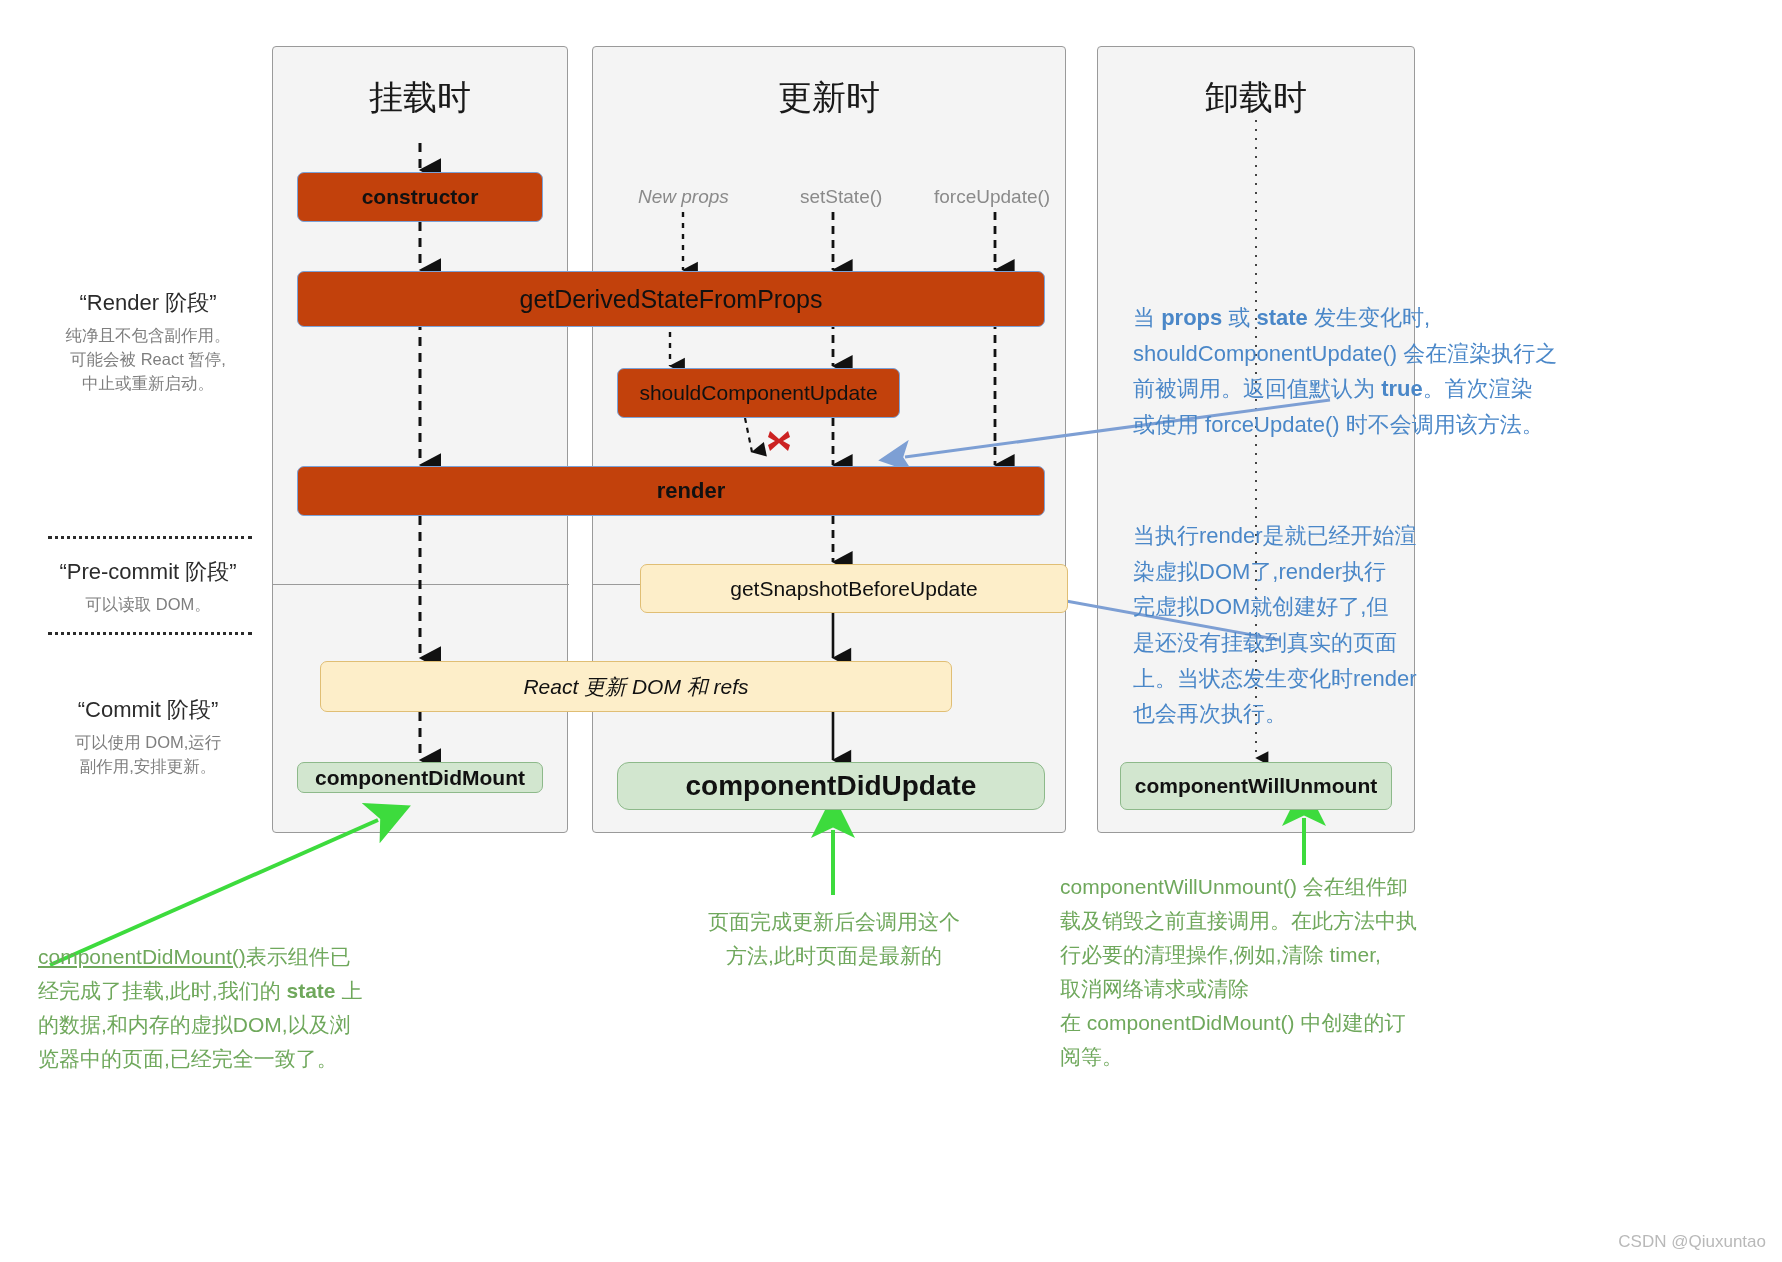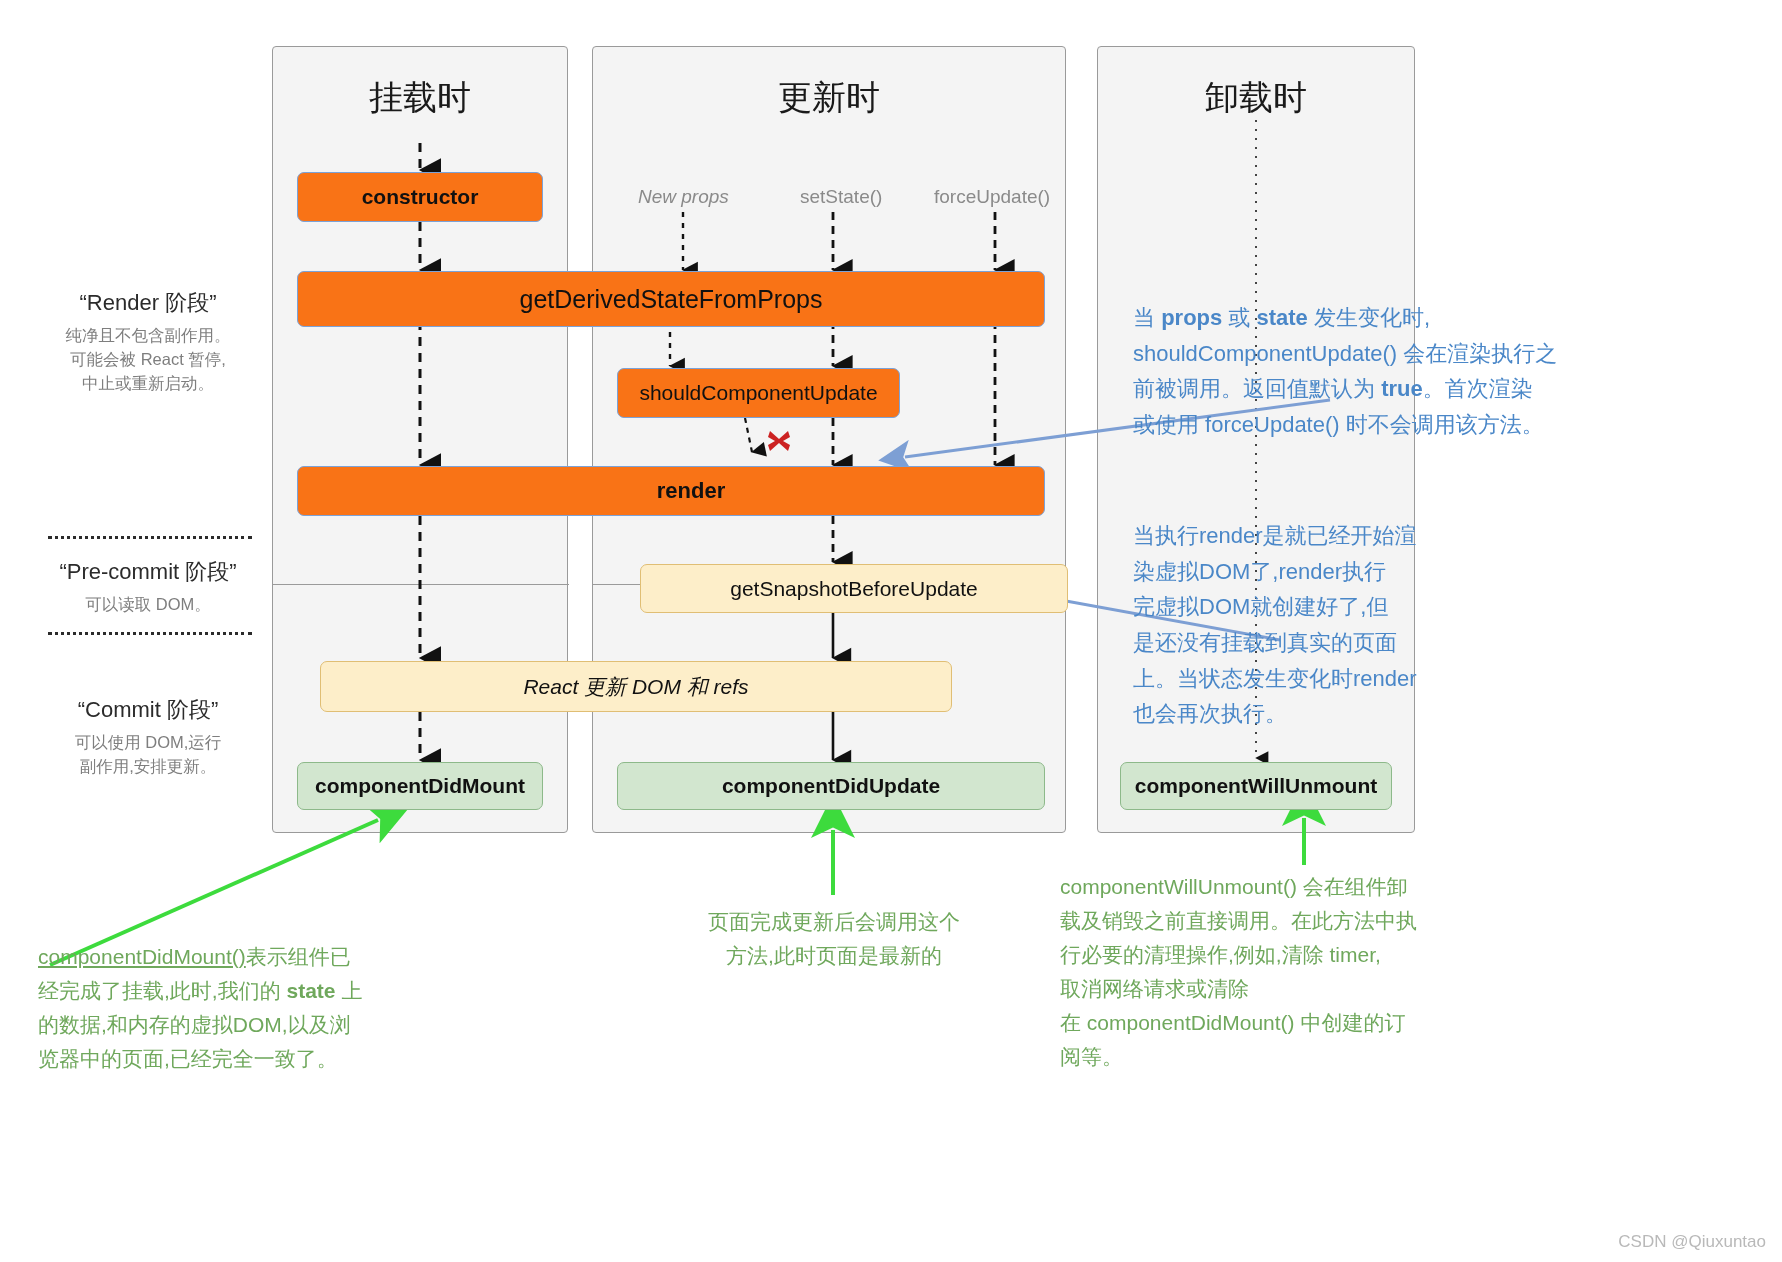--- a/index.html
+++ b/index.html
@@ -36,21 +36,21 @@
   }
 
   
   .lc-box{
     position:absolute;box-sizing:border-box;
     display:flex;align-items:center;justify-content:center;
     border-radius:7px;
     text-align:center;
     line-height:1.2;
   }
-  .lc-blue{background:#f97316;border:1.6px solid #7ba2d8;color:#111;}
+  .lc-blue{background:#c2410c;border:1.6px solid #7ba2d8;color:#111;}
   .lc-amber{background:#fdeec9;border:1.6px solid #e0be74;color:#111;margin-left:23px;}
   .lc-green{background:#d2e6cf;border:1.6px solid #8db98a;color:#111;}
   .bold{font-weight:bold;}
   .ital{font-style:italic;}
 
   
   .trigger{
     position:absolute;color:#8a8a8a;font-size:19px;white-space:nowrap;
   }
   .trigger.i{font-style:italic;}
@@ -163,23 +163,23 @@
   <div class="lc-box lc-blue" style="left:297px;top:271px;width:748px;height:56px;font-size:25px;">getDerivedStateFromProps</div>
 
   <div class="lc-box lc-blue" style="left:617px;top:368px;width:283px;height:50px;font-size:21px;">shouldComponentUpdate</div>
 
   <div class="lc-box lc-blue bold" style="left:297px;top:466px;width:748px;height:50px;font-size:22px;padding-left:40px;">render</div>
 
   <div class="lc-box lc-amber" style="left:617px;top:564px;width:428px;height:49px;font-size:21px;">getSnapshotBeforeUpdate</div>
 
   <div class="lc-box lc-amber ital" style="left:297px;top:661px;width:632px;height:51px;font-size:21px;">React 更新 DOM 和 refs</div>
 
-  <div class="lc-box lc-green bold" style="left:297px;top:762px;width:246px;height:48px;font-size:21px;">componentDidMount</div>
-
-  <div class="lc-box lc-green bold" style="left:617px;top:762px;width:428px;height:48px;font-size:21px;">componentDidUpdate</div>
+  <div class="lc-box lc-green bold" style="left:297px;top:762px;width:246px;height:31px;font-size:21px;">componentDidMount</div>
+
+  <div class="lc-box lc-green bold" style="left:617px;top:762px;width:428px;height:48px;font-size:28px;border-radius:12px;">componentDidUpdate</div>
 
   <div class="lc-box lc-green bold" style="left:1120px;top:762px;width:272px;height:48px;font-size:21px;">componentWillUnmount</div>
 
   <div class="phase" style="top:288px;">
     <div class="ttl">“Render 阶段”</div>
     <div class="sub">
       <div>纯净且不包含副作用。</div>
       <div>可能会被 React 暂停,</div>
       <div>中止或重新启动。</div>
     </div>

